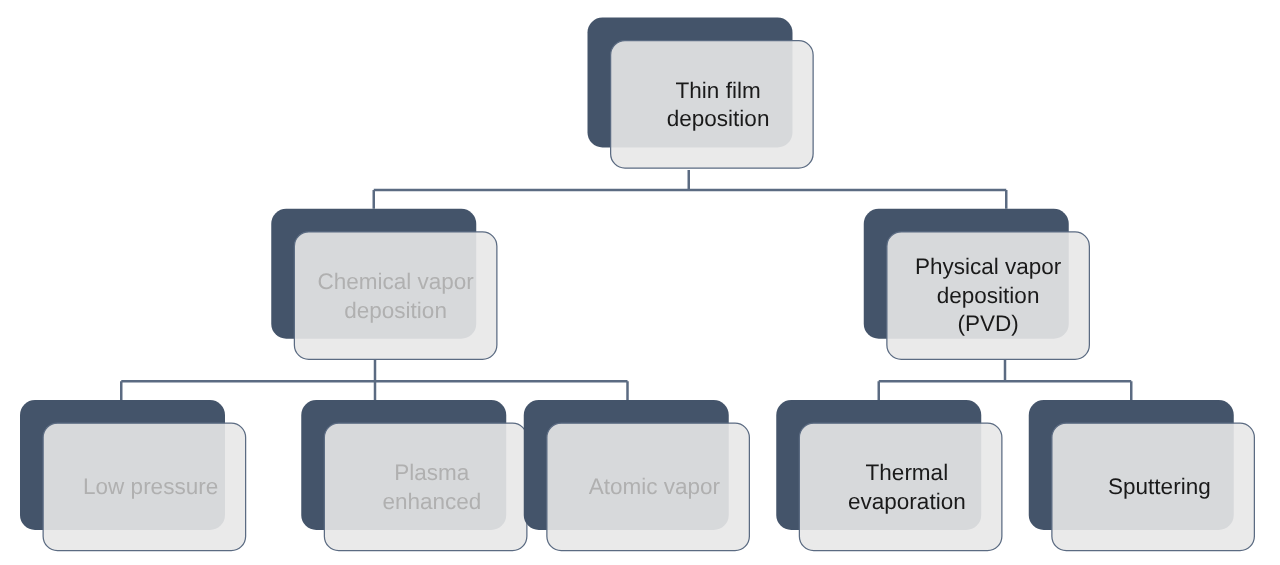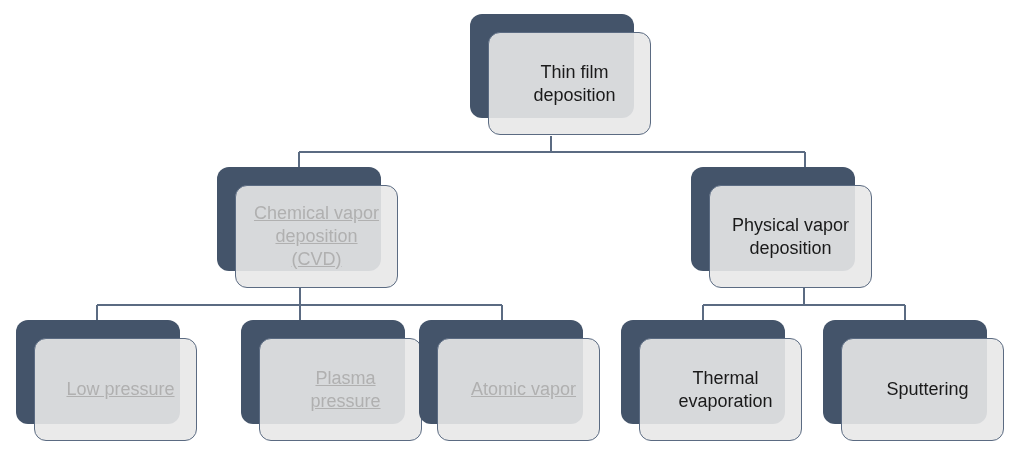--- a/index.html
+++ b/index.html
@@ -14,21 +14,21 @@
     }
     .front {
       position: absolute; left: 18px; top: 18px; width: 163px; height: 103px;
       background: rgba(232,232,232,0.90); border: 1.5px solid #5b6b82;
       border-radius: 12px;
       display: flex; align-items: center; justify-content: center; text-align: center;
       box-sizing: border-box;
     }
     .label { font-size: 18px; line-height: 23px; padding: 0 8px; }
     .label.dark { color: #1a1a1a; }
-    .label.muted { color: #b0b0b0; text-decoration: underline; }
+    .label.muted { color: #b0b0b0; }
     .label.top { padding-left: 18px; }
   </style>
 </head>
 <body>
 
 <div id="canvas">
 
   <svg class="conn" viewBox="0 0 1024 452">
     <g stroke="#5b6b82" stroke-width="2" fill="none">
       <path d="M551 136 V152"></path>
@@ -56,50 +56,50 @@
       </div>
     </div>
   </div>
 
   <div class="node" style="left:217px; top:167px;">
     <div class="back"></div>
     <div class="front">
       <div class="label muted">
         <div>Chemical vapor</div>
         <div>deposition</div>
-        <div>(CVD)</div>
       </div>
     </div>
   </div>
 
   <div class="node" style="left:691px; top:167px;">
     <div class="back"></div>
     <div class="front">
       <div class="label dark">
         <div>Physical vapor</div>
         <div>deposition</div>
+        <div>(PVD)</div>
       </div>
     </div>
   </div>
 
   <div class="node" style="left:16px; top:320px;">
     <div class="back"></div>
     <div class="front">
       <div class="label muted top">
         <div>Low pressure</div>
       </div>
     </div>
   </div>
 
   <div class="node" style="left:217px; top:320px;margin-left:24px;">
     <div class="back"></div>
     <div class="front">
       <div class="label muted top">
         <div>Plasma</div>
-        <div>pressure</div>
+        <div>enhanced</div>
       </div>
     </div>
   </div>
 
   <div class="node" style="left:419px; top:320px;">
     <div class="back"></div>
     <div class="front">
       <div class="label muted top">
         <div>Atomic vapor</div>
       </div>

